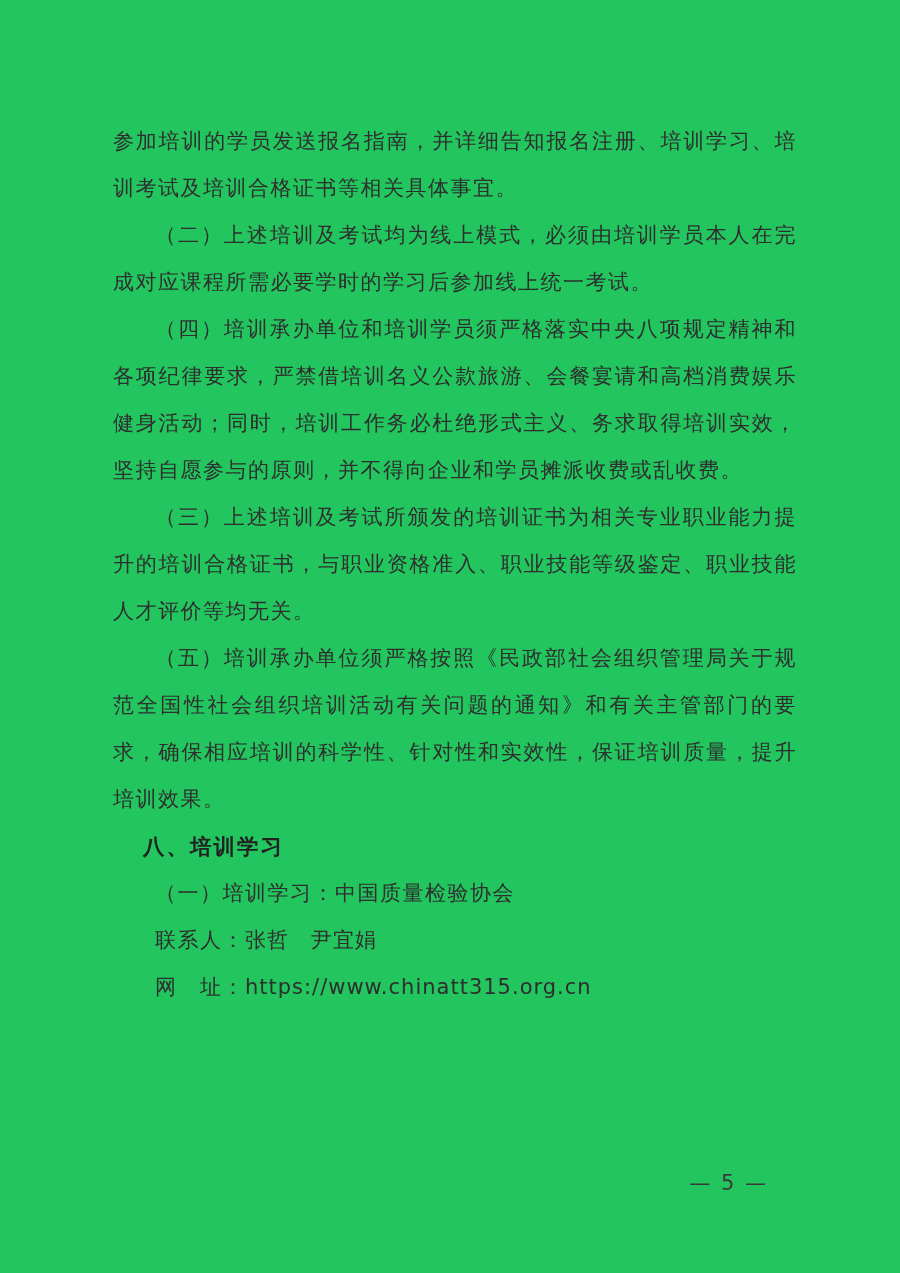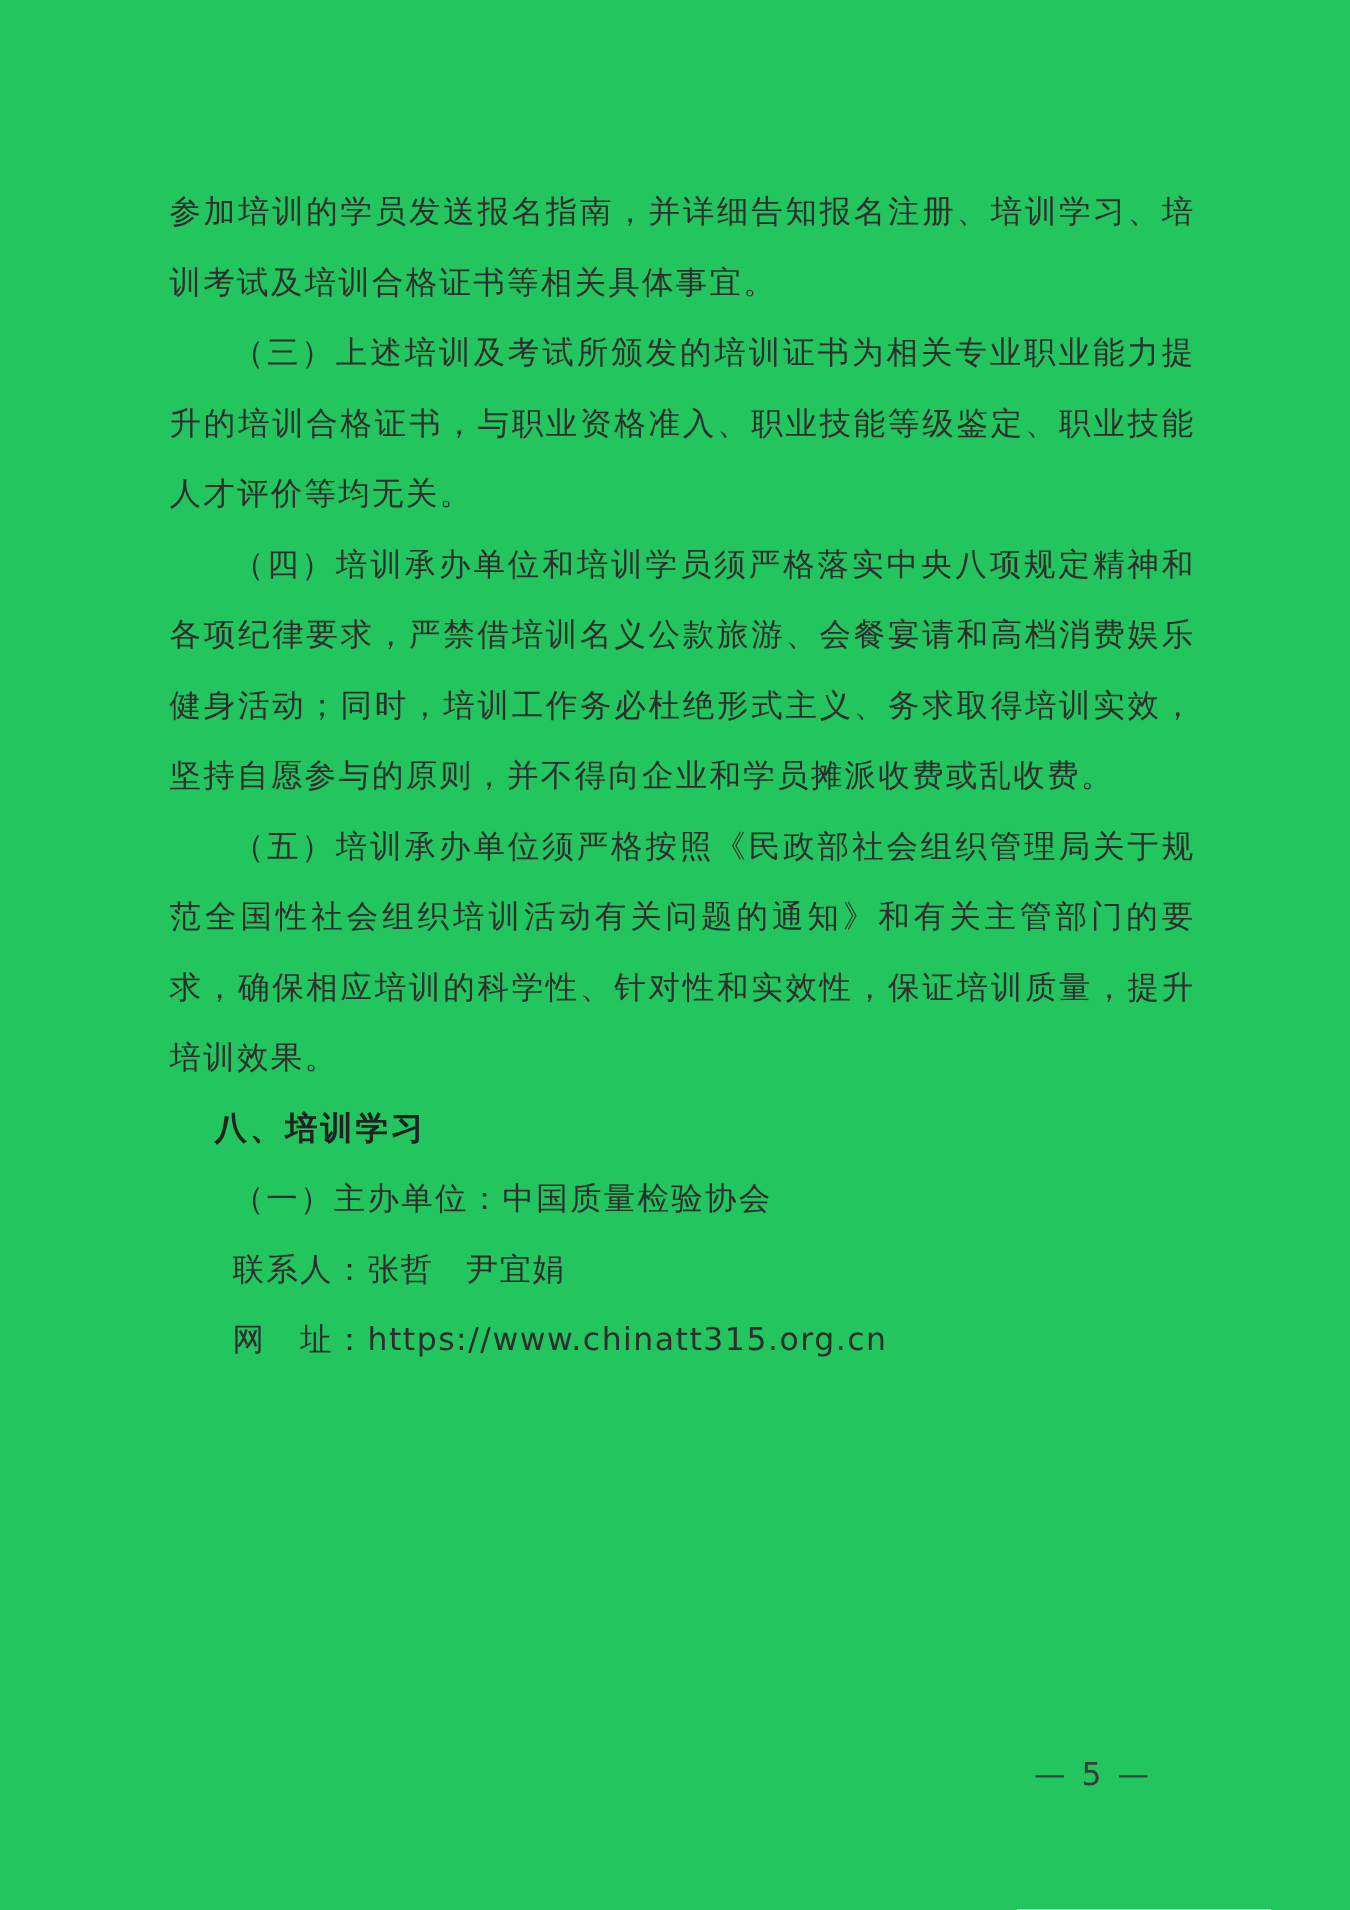--- a/index.html
+++ b/index.html
@@ -94,31 +94,32 @@
   }
 </style>
 </head>
 <body>
 
 <div class="page">
   <div class="content">
 
     <p class="para continuation">参加培训的学员发送报名指南，并详细告知报名注册、培训学习、培训考试及培训合格证书等相关具体事宜。</p>
 
+    <p class="para">（二）上述培训及考试均为线上模式，必须由培训学员本人在完成对应课程所需必要学时的学习后参加线上统一考试。</p>
+
+    <p class="para">（四）培训承办单位和培训学员须严格落实中央八项规定精神和各项纪律要求，严禁借培训名义公款旅游、会餐宴请和高档消费娱乐健身活动；同时，培训工作务必杜绝形式主义、务求取得培训实效，坚持自愿参与的原则，并不得向企业和学员摊派收费或乱收费。</p>
 
     <p class="para">（三）上述培训及考试所颁发的培训证书为相关专业职业能力提升的培训合格证书，与职业资格准入、职业技能等级鉴定、职业技能人才评价等均无关。</p>
-
-    <p class="para">（四）培训承办单位和培训学员须严格落实中央八项规定精神和各项纪律要求，严禁借培训名义公款旅游、会餐宴请和高档消费娱乐健身活动；同时，培训工作务必杜绝形式主义、务求取得培训实效，坚持自愿参与的原则，并不得向企业和学员摊派收费或乱收费。</p>
 
     <p class="para">（五）培训承办单位须严格按照《民政部社会组织管理局关于规范全国性社会组织培训活动有关问题的通知》和有关主管部门的要求，确保相应培训的科学性、针对性和实效性，保证培训质量，提升培训效果。</p>
 
 
     <h2 class="section-heading">八、培训学习</h2>
 
-    <p class="organizer">（一）主办单位：中国质量检验协会</p>
+    <p class="organizer">（一）培训学习：中国质量检验协会</p>
 
     <div class="contact-line">
       <span class="contact-label">联系人：</span><span class="contact-value">张哲　尹宜娟</span>
     </div>
 
 
 
     <div class="contact-line">
       <span class="contact-label">网　址：</span><span class="contact-value">https://www.chinatt315.org.cn</span>
     </div>

